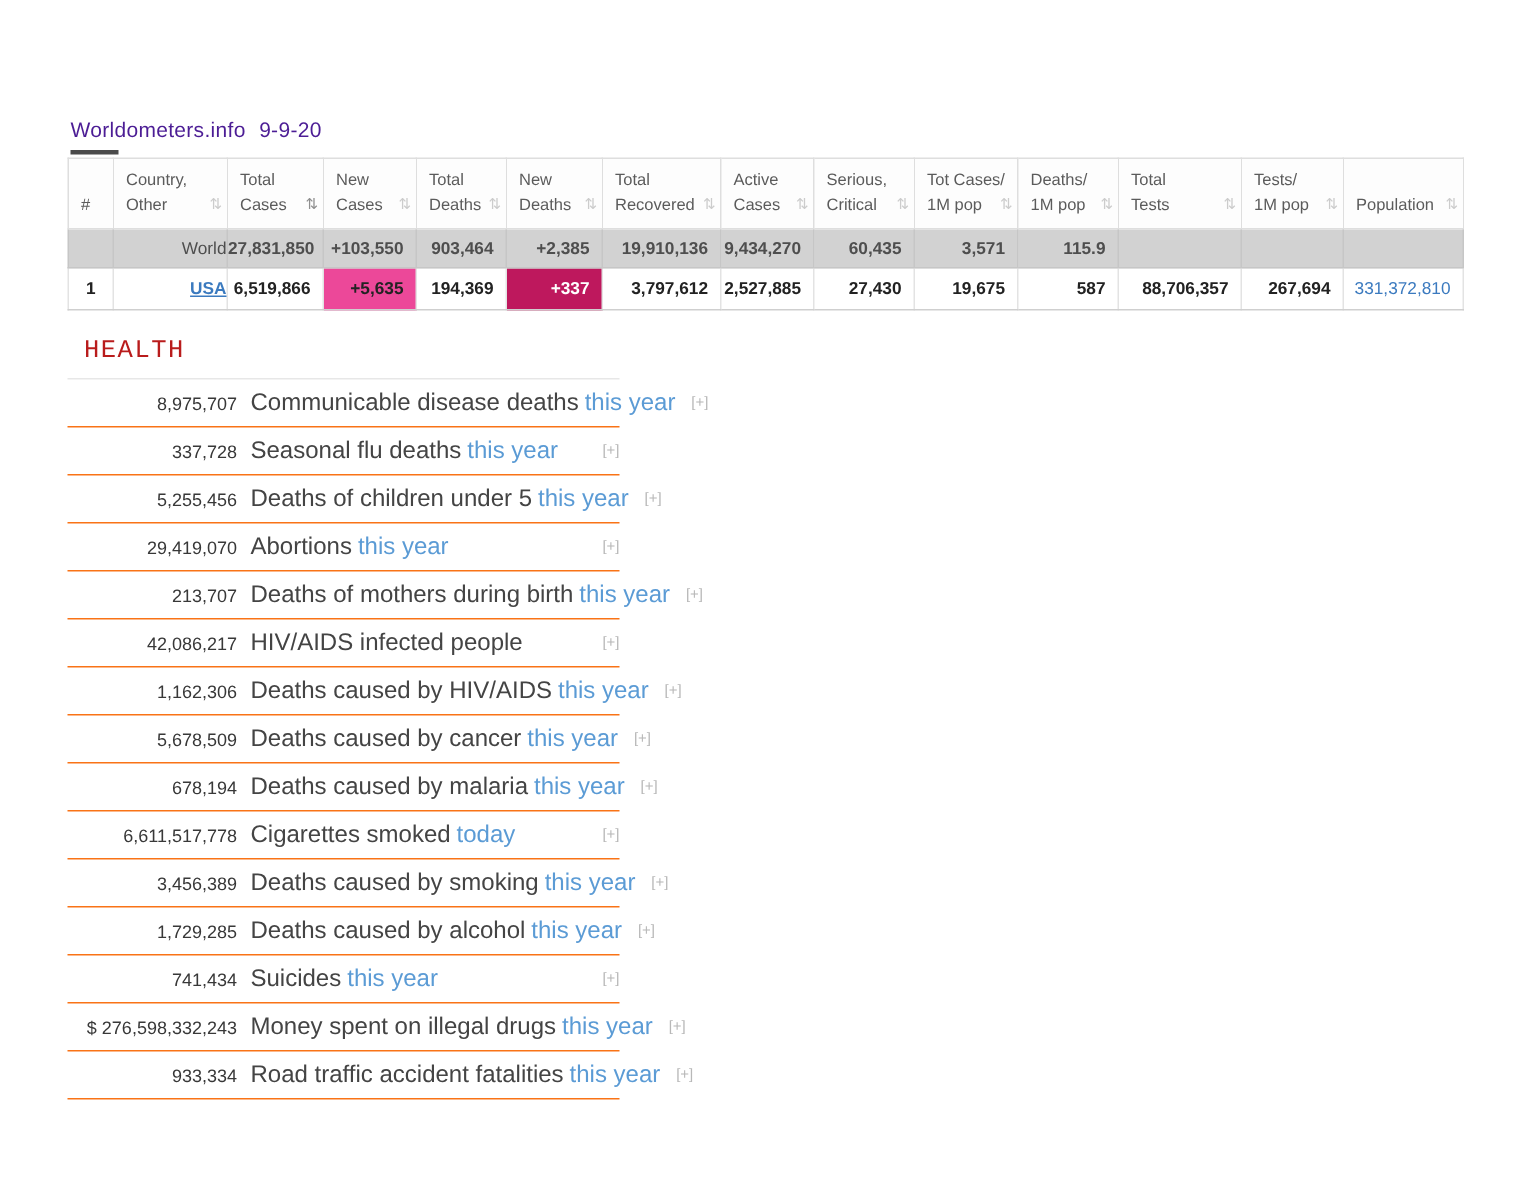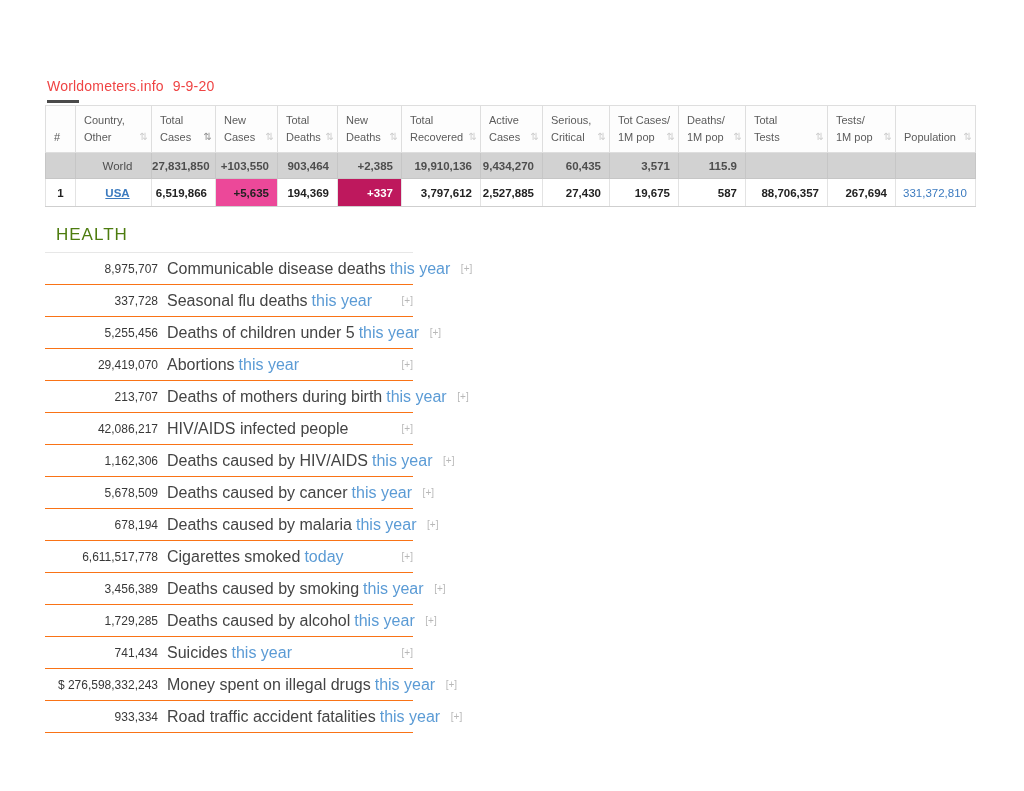--- a/index.html
+++ b/index.html
@@ -7,21 +7,21 @@
   body {
     position: relative;
     background: #ffffff;
     font-family: "Liberation Sans", "DejaVu Sans", sans-serif;
     overflow: hidden;
   }
 
   
   .page-title {
     position: absolute; left: 47px; top: 78px;
-    font-size: 14px; color: #ef4444; letter-spacing: 0.2px;
+    font-size: 14px; color: #4c1d95; letter-spacing: 0.2px;
   }
   .page-title .t-date { margin-left: 9px; }
 
   
   .tab-line {
     position: absolute; left: 47px; top: 100px;
     width: 32px; height: 3px; background: #4a4a4a;
   }
 
   
@@ -49,33 +49,33 @@
   tr.world-row td {
     height: 26px; background: #d2d2d2; color: #4e4e4e;
     font-size: 11.5px; border: 1px solid #c6c6c6;
   }
   tr.usa-row td {
     height: 28px; background: #ffffff; color: #222;
     font-size: 11.5px; font-weight: bold;
     border: 1px solid #e3e3e3; border-bottom: 1px solid #cfcfcf;
   }
   td.num-cell { text-align: right; padding-right: 8px; white-space: nowrap; font-weight: bold; }
-  td.txt-cell { text-align: center; padding-left: 8px; }
+  td.txt-cell { text-align: right; padding-left: 8px; }
   td.idx-cell { text-align: center; font-weight: normal; color: #888; font-size: 10.5px; }
   tr.usa-row td.cell-newcases { background: #ec4899; }
   tr.usa-row td.cell-newdeaths { background: #be185d; color: #ffffff; }
   .country-link {
     color: #3b7abf; text-decoration: underline; font-weight: bold; cursor: pointer;
   }
   .pop-link { color: #3b7abf; font-weight: normal; cursor: pointer; }
 
   
   .health-heading {
     position: absolute; left: 56px; top: 225px;
-    font-size: 17px; color: #4d7c0f; font-weight: normal; letter-spacing: 1px;
+    font-size: 17px; color: #b91c1c; font-weight: normal; letter-spacing: 1px; font-family: Liberation Mono, monospace;
   }
   .health-list {
     position: absolute; left: 45px; top: 252px; width: 368px;
     border-top: 1px solid #e7e7e7;
   }
   .health-row {
     display: flex; align-items: center;
     height: 32px; border-bottom: 1px solid #f97316;
   }
   .h-value {

